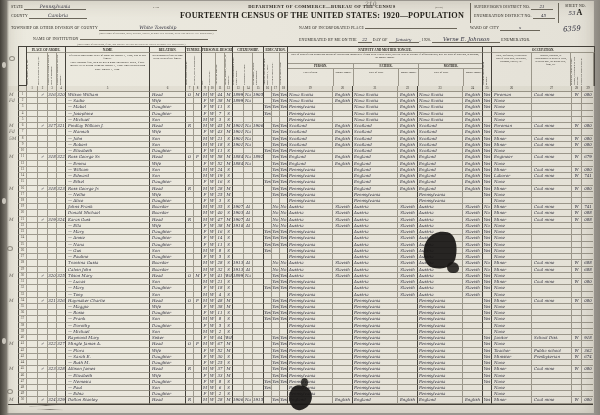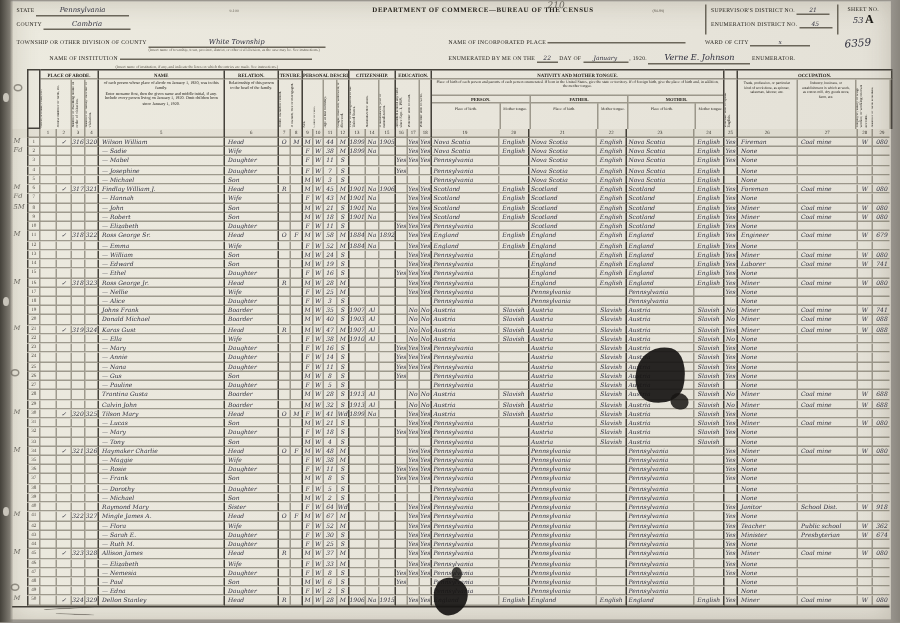--- a/index.html
+++ b/index.html
@@ -125,20 +125,21 @@
         <span class="ink uline" style="width:62px;font-size:4.6px;">Pennsylvania</span>
       </div>
       <div class="abs" style="left:4px;top:12px;">
         <span class="plbl">County</span>
         <span class="ink uline" style="width:58px;font-size:4.6px;">Cambria</span>
       </div>
       <div class="abs tiny-note" style="left:146px;top:5px;">9-100</div>
       <div class="abs dept" style="left:175px;top:3px;width:280px;text-align:center;">DEPARTMENT OF COMMERCE—BUREAU OF THE CENSUS</div>
       <div class="abs pencil" style="left:358px;top:-1px;font-size:6px;">210</div>
       <div class="abs tiny-note" style="left:428px;top:5px;">(84-89)</div>
+      <div class="abs main-title" style="left:150px;top:10px;width:330px;text-align:center;">FOURTEENTH CENSUS OF THE UNITED STATES: 1920—POPULATION</div>
 
       <div class="hdr-right">
         <div class="districts">
           <div>
             <span class="plbl">Supervisor's District No.</span>
             <span class="ink uline" style="width:22px;">21</span>
           </div>
           <div>
             <span class="plbl">Enumeration District No.</span>
             <span class="ink uline" style="width:22px;">45</span>

